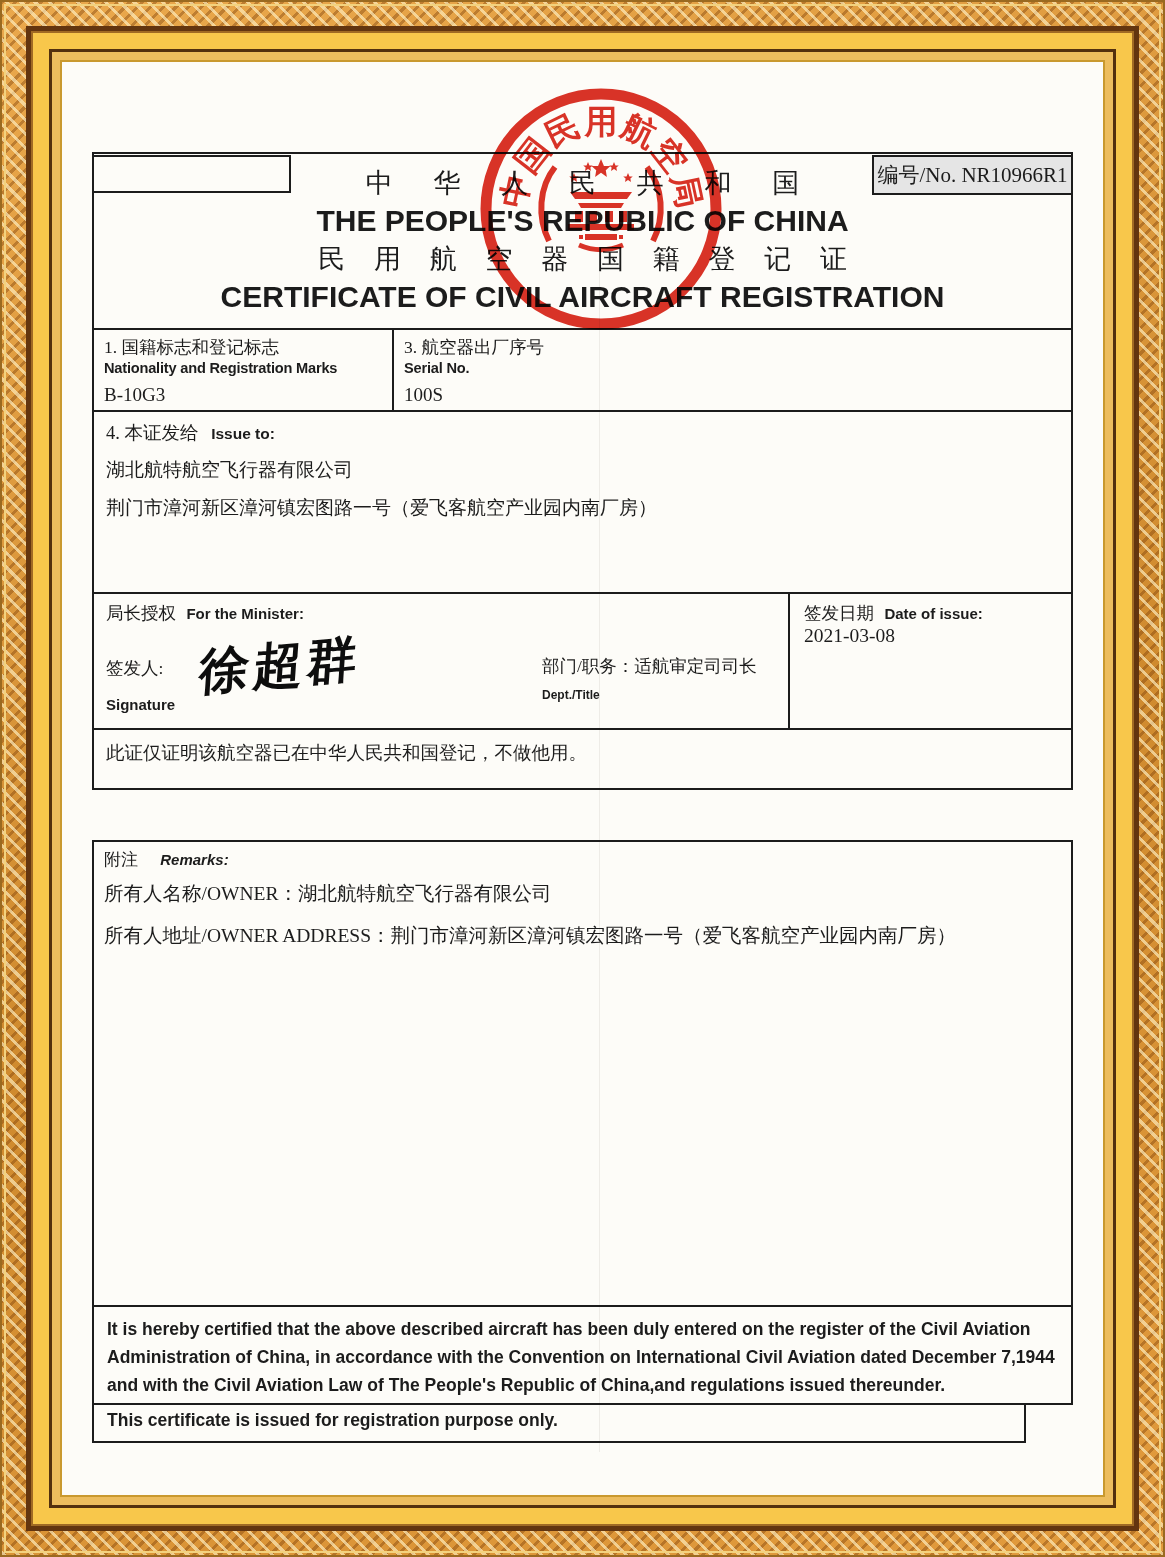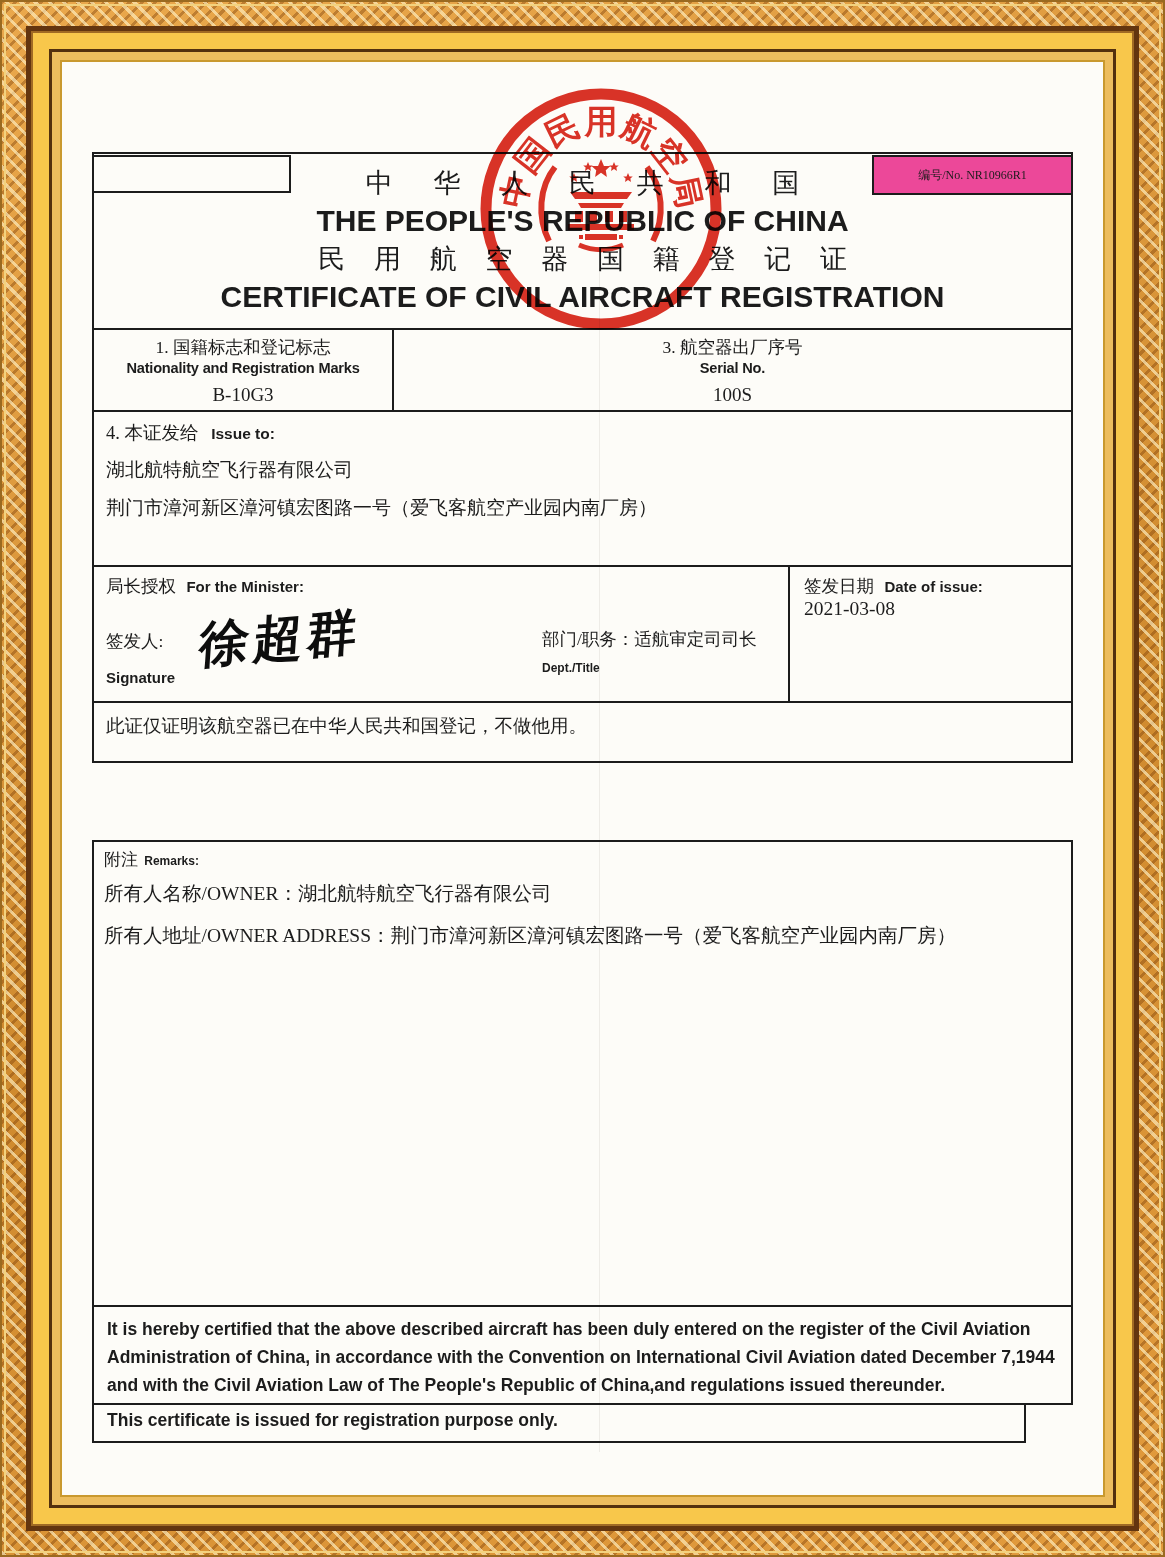--- a/index.html
+++ b/index.html
@@ -32,32 +32,32 @@
     box-sizing:border-box;background:transparent;}
   .trow{box-sizing:border-box;border-top:2px solid #1c1c1c;position:relative;}
   .trow:first-child{border-top:none;}
   
   .hd{height:174px;text-align:center;padding-top:12px;}
   .hd .t-zh{font-size:27px;font-weight:500;letter-spacing:17px;margin-right:-17px;line-height:35px;}
   .hd .t-en{font-family:"Liberation Sans", sans-serif;font-weight:bold;font-size:30px;line-height:40px;letter-spacing:0px;}
   .hd .s-zh{font-size:27px;font-weight:500;letter-spacing:11px;margin-right:-11px;line-height:36px;}
   .hd .s-en{font-family:"Liberation Sans", sans-serif;font-weight:bold;font-size:30px;line-height:40px;}
   .corner-box{position:absolute;left:-2px;top:1px;width:199px;height:38px;border:2px solid #1c1c1c;background:#fdfcf8;box-sizing:border-box;}
-  .no-box{position:absolute;right:-2px;top:1px;width:201px;height:40px;border:2px solid #1c1c1c;background:#ec4899;
-    box-sizing:border-box;font-size:12px;text-align:center;line-height:36px;}
+  .no-box{position:absolute;right:-2px;top:1px;width:201px;height:40px;border:2px solid #1c1c1c;background:#e5e5e5;
+    box-sizing:border-box;font-size:21px;text-align:center;line-height:36px;}
   
   .r1{height:82px;display:flex;}
-  .cell{box-sizing:border-box;padding:6px 10px 12px 10px;border-left:2px solid #1c1c1c;text-align:center;}
+  .cell{box-sizing:border-box;padding:6px 10px 12px 10px;border-left:2px solid #1c1c1c;}
   .cell:first-child{border-left:none;}
   .c1{width:298px;} .c2{width:483px;} .c3{flex:1;}
   .zh-label{font-size:17.5px;line-height:23px;}
   .en-label{font-family:"Liberation Sans", sans-serif;font-weight:bold;font-size:14.6px;line-height:18px;letter-spacing:-.2px;}
   .field-val{font-size:19px;margin-top:7px;}
   
-  .r2{height:155px;padding:8px 12px;box-sizing:border-box;}
+  .r2{height:182px;padding:8px 12px;box-sizing:border-box;}
   .issue-line1{font-size:18.5px;}
   .issue-line1 .enb{font-size:15.5px;margin-left:8px;}
   .issue-v{font-size:19px;margin-top:12px;}
   
   .r3{height:70px;padding:7px 12px;box-sizing:border-box;font-size:18.5px;line-height:31px;}
   
   .r4{height:136px;display:flex;}
   .min-left{width:694px;box-sizing:border-box;padding:7px 12px;position:relative;}
   .min-right{flex:1;border-left:2px solid #1c1c1c;box-sizing:border-box;padding:7px 14px;}
   .mix-line{font-size:17.5px;}
@@ -71,21 +71,21 @@
   .dept{position:absolute;left:448px;top:60px;}
   .dept .zh{font-size:17.5px;}
   .dept .enb{font-size:12px;margin-top:10px;}
   .date-val{font-size:19.5px;}
   
   .r5{height:60px;padding:10px 12px;box-sizing:border-box;font-size:18.5px;}
   
   .remarks-box{position:absolute;left:30px;top:778px;width:981px;height:467px;
     border:2px solid #1c1c1c;box-sizing:border-box;padding:6px 10px;}
   .remarks-title{font-size:17px;}
-  .remarks-title .enb{font-size:12px;margin-left:2px;}
+  .remarks-title .enb{font-size:15px;margin-left:18px;font-style:italic;}
   .remark-line{font-size:19.5px;line-height:39px;margin-top:3px;}
   .cert-box{position:absolute;left:30px;top:1243px;width:981px;height:100px;
     border:2px solid #1c1c1c;box-sizing:border-box;padding:8px 13px;
     font-family:"Liberation Sans", sans-serif;font-weight:bold;font-size:17.5px;line-height:28px;}
   .purpose-box{position:absolute;left:30px;top:1341px;width:934px;height:40px;
     border:2px solid #1c1c1c;box-sizing:border-box;padding:5px 13px;
     font-family:"Liberation Sans", sans-serif;font-weight:bold;font-size:17.5px;}
   
   .seal{position:absolute;left:408px;top:16px;width:262px;height:262px;
     mix-blend-mode:multiply;opacity:.95;}

